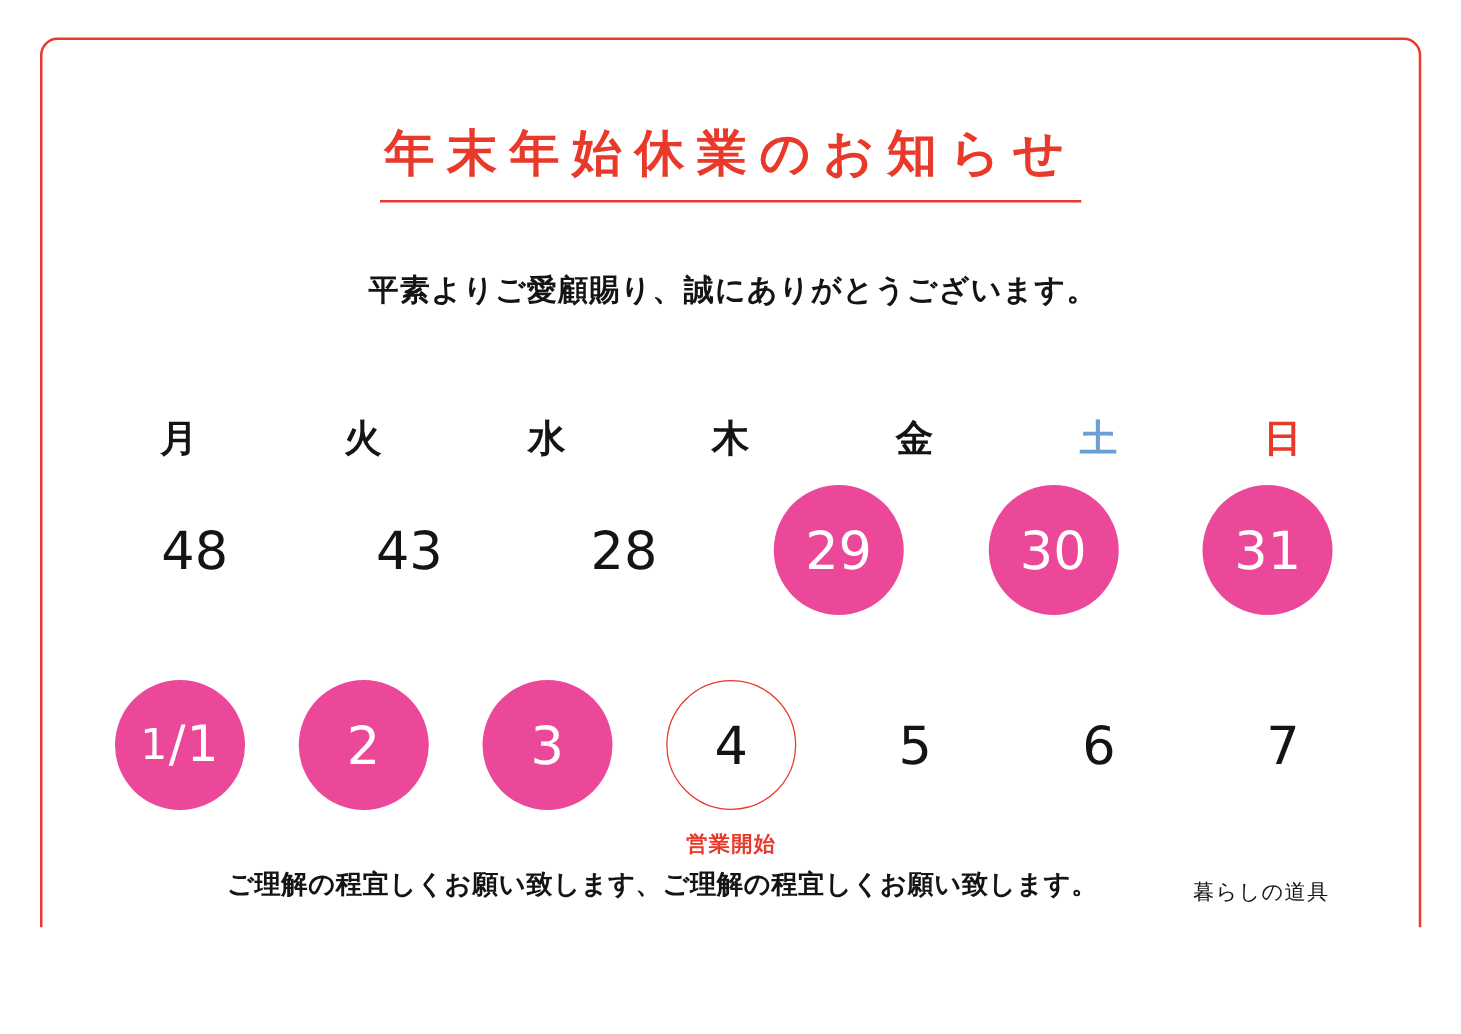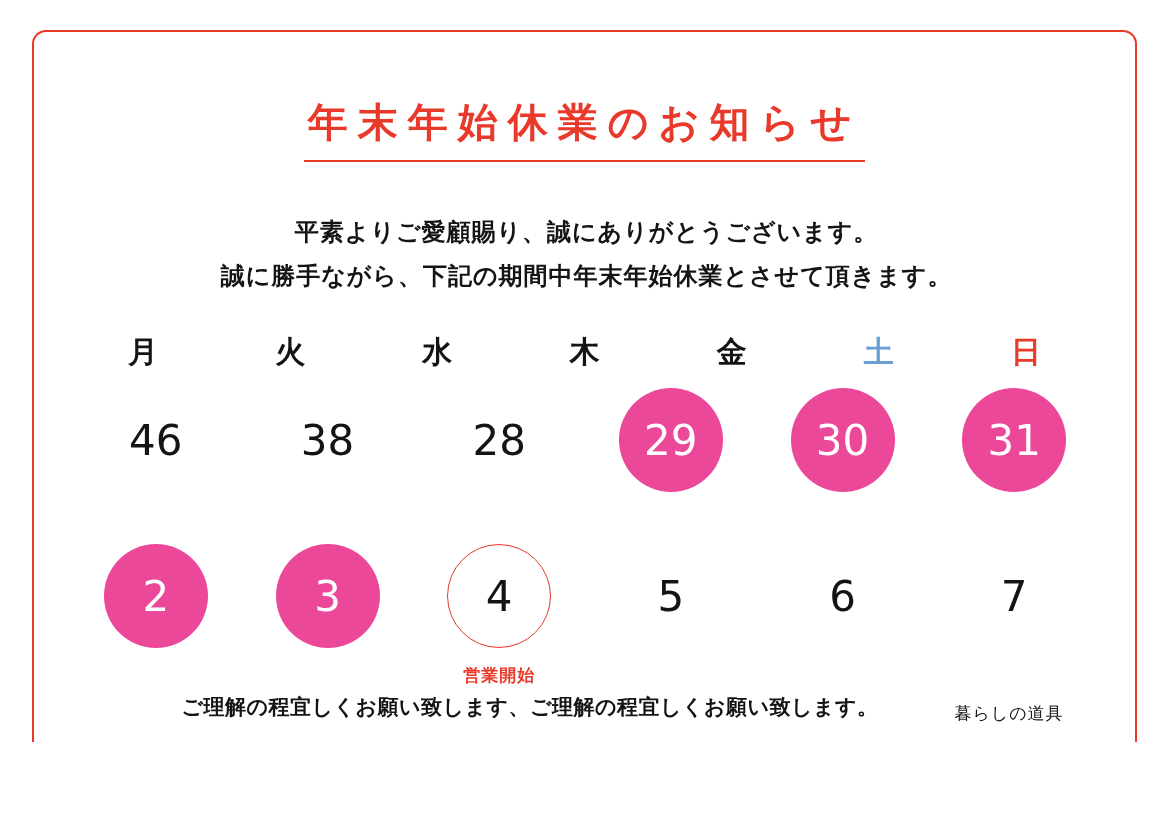--- a/index.html
+++ b/index.html
@@ -175,21 +175,20 @@
 
 <div class="page">
   <div class="notice-frame"></div>
 
   <div class="title-wrap">
     <span class="title">年末年始休業のお知らせ</span>
   </div>
 
   <div class="lead">
     <div>平素よりご愛顧賜り、誠にありがとうございます。</div>
-    <div>誠に勝手ながら、下記の期間中年末年始休業とさせて頂きます。</div>
   </div>
 
   <div class="calendar">
 
     <div class="cal-row">
       <div class="cal-cell">
         <div class="dow">月</div>
       </div>
       <div class="cal-cell">
         <div class="dow">火</div>
@@ -207,27 +206,27 @@
         <div class="dow sat">土</div>
       </div>
       <div class="cal-cell">
         <div class="dow sun">日</div>
       </div>
     </div>
 
     <div class="cal-row">
       <div class="cal-cell">
         <div class="daywrap">
-          <div class="day">46</div>
-        </div>
-        <div class="day-note"></div>
-      </div>
-      <div class="cal-cell">
-        <div class="daywrap">
-          <div class="day">38</div>
+          <div class="day">48</div>
+        </div>
+        <div class="day-note"></div>
+      </div>
+      <div class="cal-cell">
+        <div class="daywrap">
+          <div class="day">43</div>
         </div>
         <div class="day-note"></div>
       </div>
       <div class="cal-cell">
         <div class="daywrap">
           <div class="day">28</div>
         </div>
         <div class="day-note"></div>
       </div>
       <div class="cal-cell">
@@ -244,20 +243,28 @@
       </div>
       <div class="cal-cell">
         <div class="daywrap">
           <div class="day closed">31</div>
         </div>
         <div class="day-note"></div>
       </div>
     </div>
 
     <div class="cal-row">
+      <div class="cal-cell">
+        <div class="daywrap">
+          <div class="day closed">
+            <span class="frac"><span class="small">1</span><span class="slash">/</span><span>1</span></span>
+          </div>
+        </div>
+        <div class="day-note"></div>
+      </div>
       <div class="cal-cell">
         <div class="daywrap">
           <div class="day closed">2</div>
         </div>
         <div class="day-note"></div>
       </div>
       <div class="cal-cell">
         <div class="daywrap">
           <div class="day closed">3</div>
         </div>

